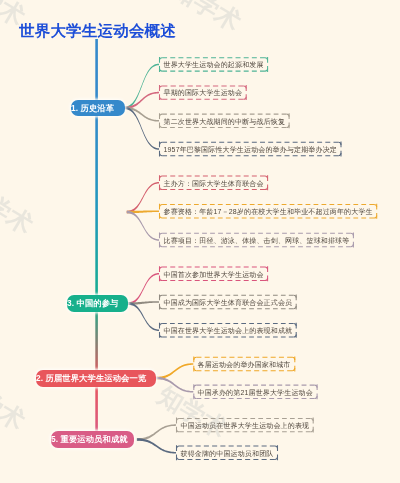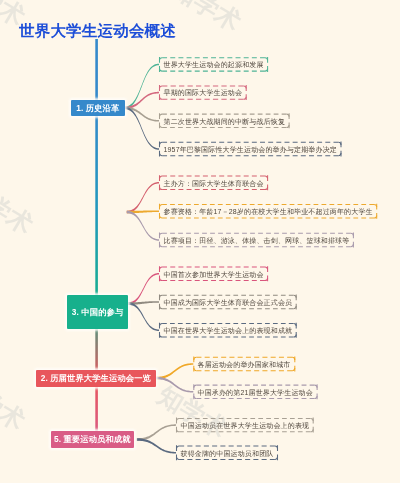--- a/index.html
+++ b/index.html
@@ -7,22 +7,22 @@
   body{width:400px;height:483px;background:#FEF7EA;overflow:hidden;
        font-family:"Liberation Sans",sans-serif;-webkit-font-smoothing:antialiased;}
   #stage{position:relative;width:400px;height:483px;background:#FEF7EA;
          }
   svg.layer{position:absolute;left:0;top:0;width:400px;height:483px;}
   #wm{z-index:0;}
   #links{z-index:1;}
   #nodes{position:absolute;left:0;top:0;width:400px;height:483px;z-index:2;}
   .title{position:absolute;left:19px;top:22px;will-change:transform;font-size:15.5px;font-weight:700;
          color:#1d4ed8;white-space:nowrap;line-height:18px;letter-spacing:.2px;}
-  .branch{position:absolute;display:flex;align-items:center;justify-content:center;will-change:transform;
-          border-radius:1px;color:#ffffff;box-shadow:0 0 2.5px 1.5px rgba(255,253,248,0.9);font-size:8.3px;font-weight:700;
+  .branch{position:absolute;display:flex;align-items:center;justify-content:flex-start;will-change:transform;
+          border-radius:7px;color:#ffffff;box-shadow:0 0 2.5px 1.5px rgba(255,253,248,0.9);font-size:8.3px;font-weight:700;
           white-space:nowrap;box-sizing:border-box;letter-spacing:.1px;line-height:1;}
   .leaf{position:absolute;display:flex;align-items:center;will-change:transform;
         font-size:7px;letter-spacing:.15px;color:#4f463d;white-space:nowrap;
         box-sizing:content-box;padding:0 4.5px;line-height:1;}
 </style>
 </head>
 <body>
 
 <div id="stage">
   <svg class="layer" id="wm" viewBox="0 0 400 483">
@@ -149,21 +149,21 @@
       </div>
       <div class="leaf" style="left: 159px; top: 175.5px; height: 14.5px;">
         <span>主办方：国际大学生体育联合会</span>
       </div>
       <div class="leaf" style="left: 159px; top: 204px; height: 14.5px;">
         <span>参赛资格：年龄17－28岁的在校大学生和毕业不超过两年的大学生</span>
       </div>
       <div class="leaf" style="left: 159px; top: 232.7px; height: 14.5px;">
         <span>比赛项目：田径、游泳、体操、击剑、网球、篮球和排球等</span>
       </div>
-      <div class="branch" style="left: 66.8px; top: 295px; width: 61.2px; height: 34px; background: rgb(23, 176, 140);">
+      <div class="branch" style="left: 66.8px; top: 295px; width: 61.2px; height: 17px; background: rgb(23, 176, 140);">
         <span>3. 中国的参与</span>
       </div>
       <div class="leaf" style="left: 159px; top: 266.5px; height: 14.5px;">
         <span>中国首次参加世界大学生运动会</span>
       </div>
       <div class="leaf" style="left: 159px; top: 294.7px; height: 14.5px;">
         <span>中国成为国际大学生体育联合会正式会员</span>
       </div>
       <div class="leaf" style="left: 159px; top: 323px; height: 14.5px;">
         <span>中国在世界大学生运动会上的表现和成就</span>

